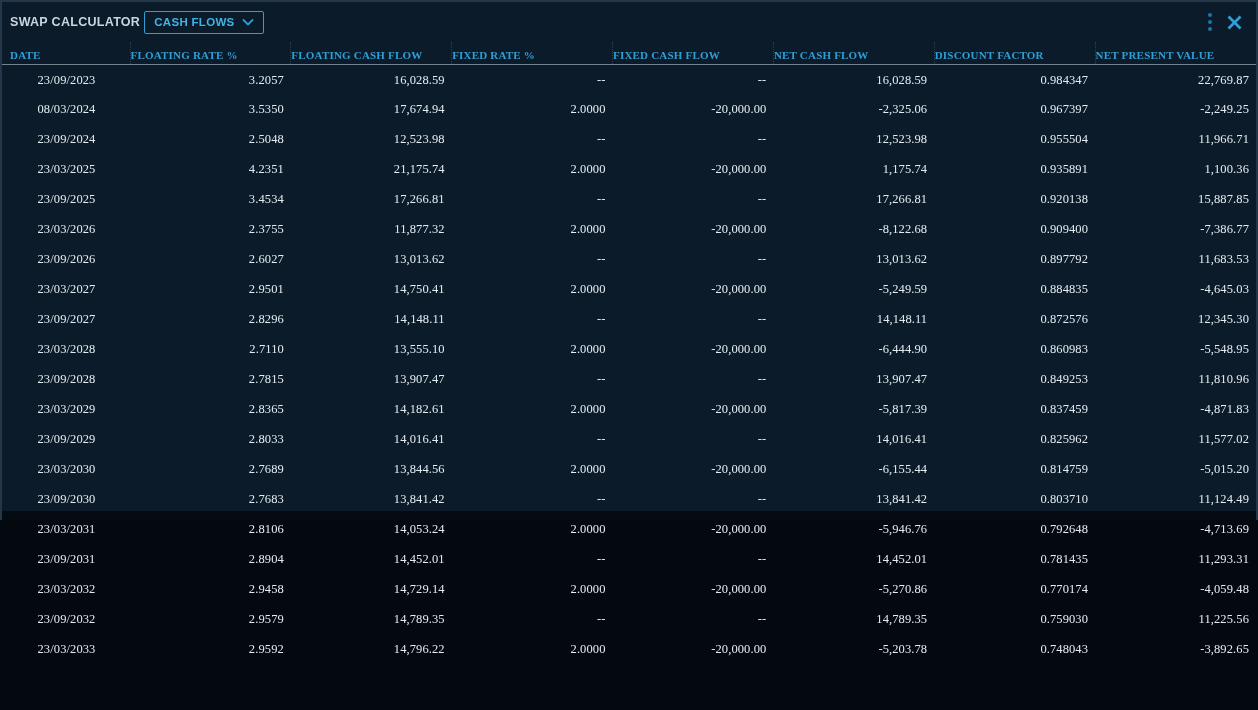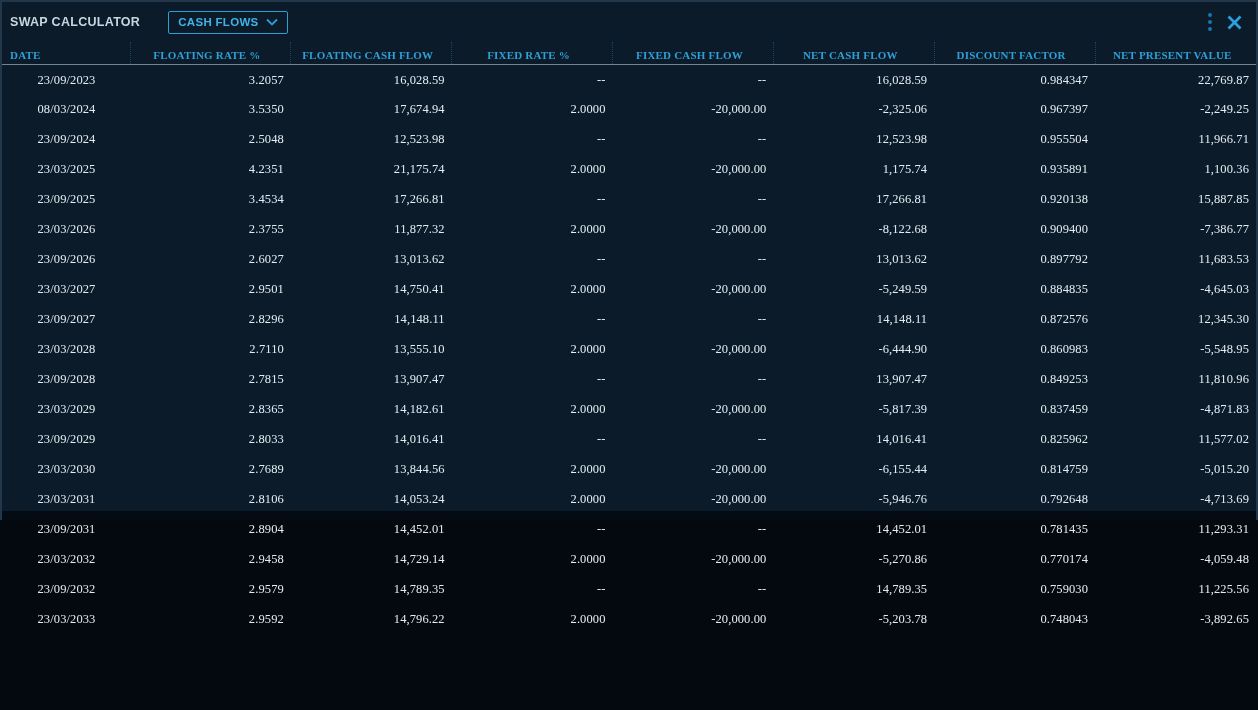--- a/index.html
+++ b/index.html
@@ -23,21 +23,21 @@
     padding: 0 10px 0 8px;
   }
   .title {
     color: #c9d6de;
     font-size: 12.5px;
     font-weight: bold;
     letter-spacing: 0.3px;
     white-space: nowrap;
   }
   .dropdown {
-    margin-left: 28px;
+    margin-left: 4px;
     height: 23px;
     display: inline-flex;
     align-items: center;
     gap: 7px;
     padding: 0 9px;
     background: transparent;
     border: 1px solid #2b9ed4;
     border-radius: 2px;
     color: #41b2e6;
     font-family: "Liberation Sans", sans-serif;
@@ -69,21 +69,21 @@
     font-family: Liberation Serif, serif;
   }
   col.c-date { width: 128px; }
   thead th {
     height: 22px;
     color: #2f9fd6;
     font-size: 11px;
     font-weight: bold;
     letter-spacing: 0.2px;
     text-transform: uppercase;
-    text-align: center;
+    text-align: left;
     padding: 0 7px 3px 0;
     vertical-align: bottom;
     border-bottom: 1px solid #74848e;
     white-space: nowrap;
     overflow: hidden;
   }
   thead th:first-child { text-align: left; padding-left: 8px; }
   thead th + th { border-left: 1px dotted #1f4459; }
   tbody td {
     height: 30px;
@@ -298,20 +298,30 @@
           <td>23/03/2030</td>
           <td>2.7689</td>
           <td>13,844.56</td>
           <td>2.0000</td>
           <td>-20,000.00</td>
           <td>-6,155.44</td>
           <td>0.814759</td>
           <td>-5,015.20</td>
         </tr>
         <tr>
+          <td>23/09/2030</td>
+          <td>2.7683</td>
+          <td>13,841.42</td>
+          <td>--</td>
+          <td>--</td>
+          <td>13,841.42</td>
+          <td>0.803710</td>
+          <td>11,124.49</td>
+        </tr>
+        <tr>
           <td>23/03/2031</td>
           <td>2.8106</td>
           <td>14,053.24</td>
           <td>2.0000</td>
           <td>-20,000.00</td>
           <td>-5,946.76</td>
           <td>0.792648</td>
           <td>-4,713.69</td>
         </tr>
         <tr>

